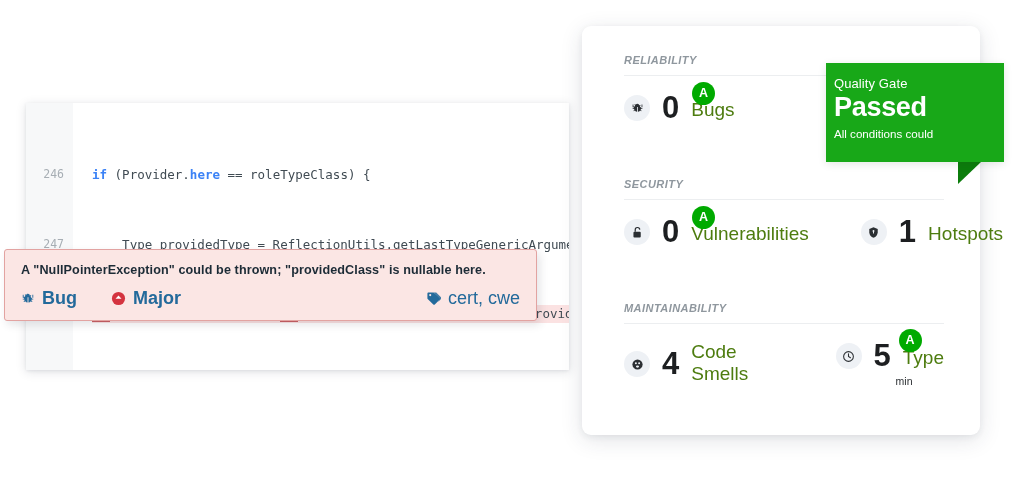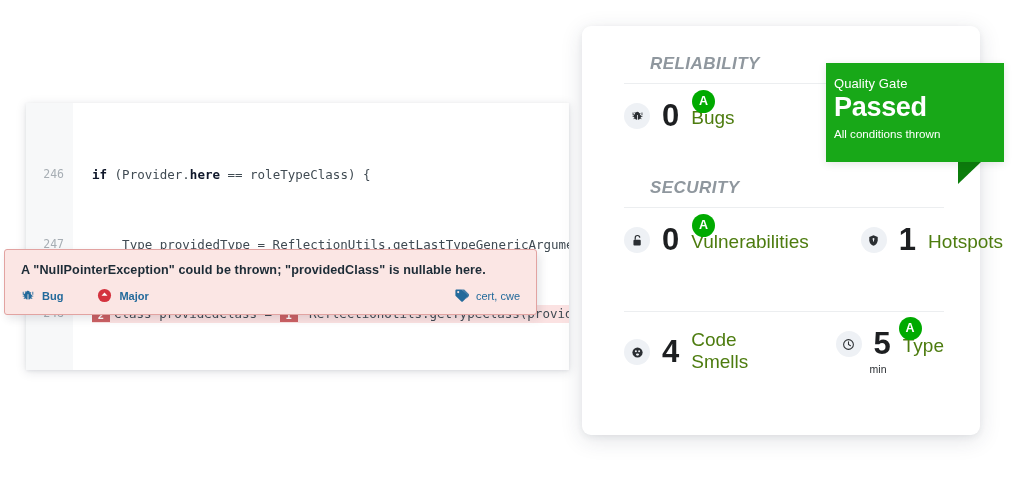--- a/index.html
+++ b/index.html
@@ -57,21 +57,21 @@
     font-family: "DejaVu Sans Mono", monospace;
     user-select: none;
   }
   .code-text {
     padding-left: 19px;
     color: #404b53;
     white-space: pre;
     display: flex;
     align-items: center;
   }
-  .kw { color: #0f172a; font-weight: bold; }
+  .kw { color: #3b82f6; font-weight: bold; }
   .hl { background: #fbe2e2; }
   .issue-badge {
     display: inline-block;
     background: #cc6164;
     color: #ffffff;
     font-family: "DejaVu Sans Mono", monospace;
     font-size: 10.5px;
     font-weight: bold;
     line-height: 14px;
     height: 14px;
@@ -99,21 +99,21 @@
   #issue-message {
     color: #1c2b36;
     font-size: 12.6px;
     font-weight: bold;
     letter-spacing: .1px;
     margin-bottom: 11px;
   }
   #issue-meta {
     display: flex;
     align-items: center;
-    font-size: 11px;
+    font-size: 18px;
     font-weight: bold;
     color: #236a9b;
   }
   .meta-item {
     display: flex;
     align-items: center;
     margin-right: 34px;
   }
   .meta-item .glyph { margin-right: 7px; display: flex; align-items: center; }
   #issue-tags {
@@ -139,26 +139,25 @@
   .section {
     position: absolute;
     left: 42px;
     width: 320px;
   }
   #section-reliability { top: 28px; }
   #section-security   { top: 152px; }
   #section-maintainability { top: 276px; }
 
   .section-title {
-    font-size: 17px;
+    font-size: 11px;
     font-weight: bold;
     font-style: italic;
     letter-spacing: .45px;
     color: #8f979e;
-    margin-left: 26px;
   }
   .section-rule {
     margin-top: 9px;
     height: 1px;
     background: #eceef0;
   }
   .metric-row {
     margin-top: 17px;
     display: flex;
     align-items: flex-start;
@@ -369,20 +368,21 @@
             <path d="M8 4.8a1.3 1.3 0 0 0-.6 2.4v1.9h1.2V7.2A1.3 1.3 0 0 0 8 4.8z" fill="#eef1f5"></path>
           </svg>
         </span>
         <span class="metric-value">1</span>
         <span class="metric-label">Hotspots</span>
       </div>
     </div>
   </div>
 
   <div class="section" id="section-maintainability">
+    <div class="section-title">MAINTAINABILITY</div>
     <div class="section-rule"></div>
     <div class="metric-row">
       <div class="metric">
         <span class="metric-icon">
           <svg width="13" height="13" viewBox="0 0 16 16" fill="#2b2f33">
             <circle cx="8" cy="8" r="6.3"></circle>
             <circle cx="6" cy="6.4" r="1.2" fill="#eef1f5"></circle>
             <circle cx="10" cy="6.4" r="1.2" fill="#eef1f5"></circle>
             <ellipse cx="8" cy="10.6" rx="1.9" ry="1.3" fill="#eef1f5"></ellipse>
           </svg>
@@ -393,25 +393,25 @@
       <div class="metric" style="margin-left:52px;">
         <span class="metric-icon">
           <svg width="13" height="13" viewBox="0 0 16 16" fill="none" stroke="#2b2f33" stroke-width="1.3">
             <circle cx="8" cy="8" r="6"></circle>
             <path d="M8 4.6V8l2.4 1.5" stroke-linecap="round"></path>
           </svg>
         </span>
         <span class="metric-value">5</span>
         <span class="metric-label">Type</span>
         <span class="rating" style="left:63px; top:-12px;">A</span>
-        <span class="metric-unit" style="left:34px; top:34px;">min</span>
+        <span class="metric-unit" style="left:60px; top:34px;">min</span>
       </div>
     </div>
   </div>
 
 </div>
 
 <div id="qg-tail"></div>
 <div id="quality-gate">
   <div id="qg-title">Quality Gate</div>
   <div id="qg-status">Passed</div>
-  <div id="qg-sub">All conditions thrown</div>
+  <div id="qg-sub">All conditions could</div>
 </div>
 
 </body></html>

